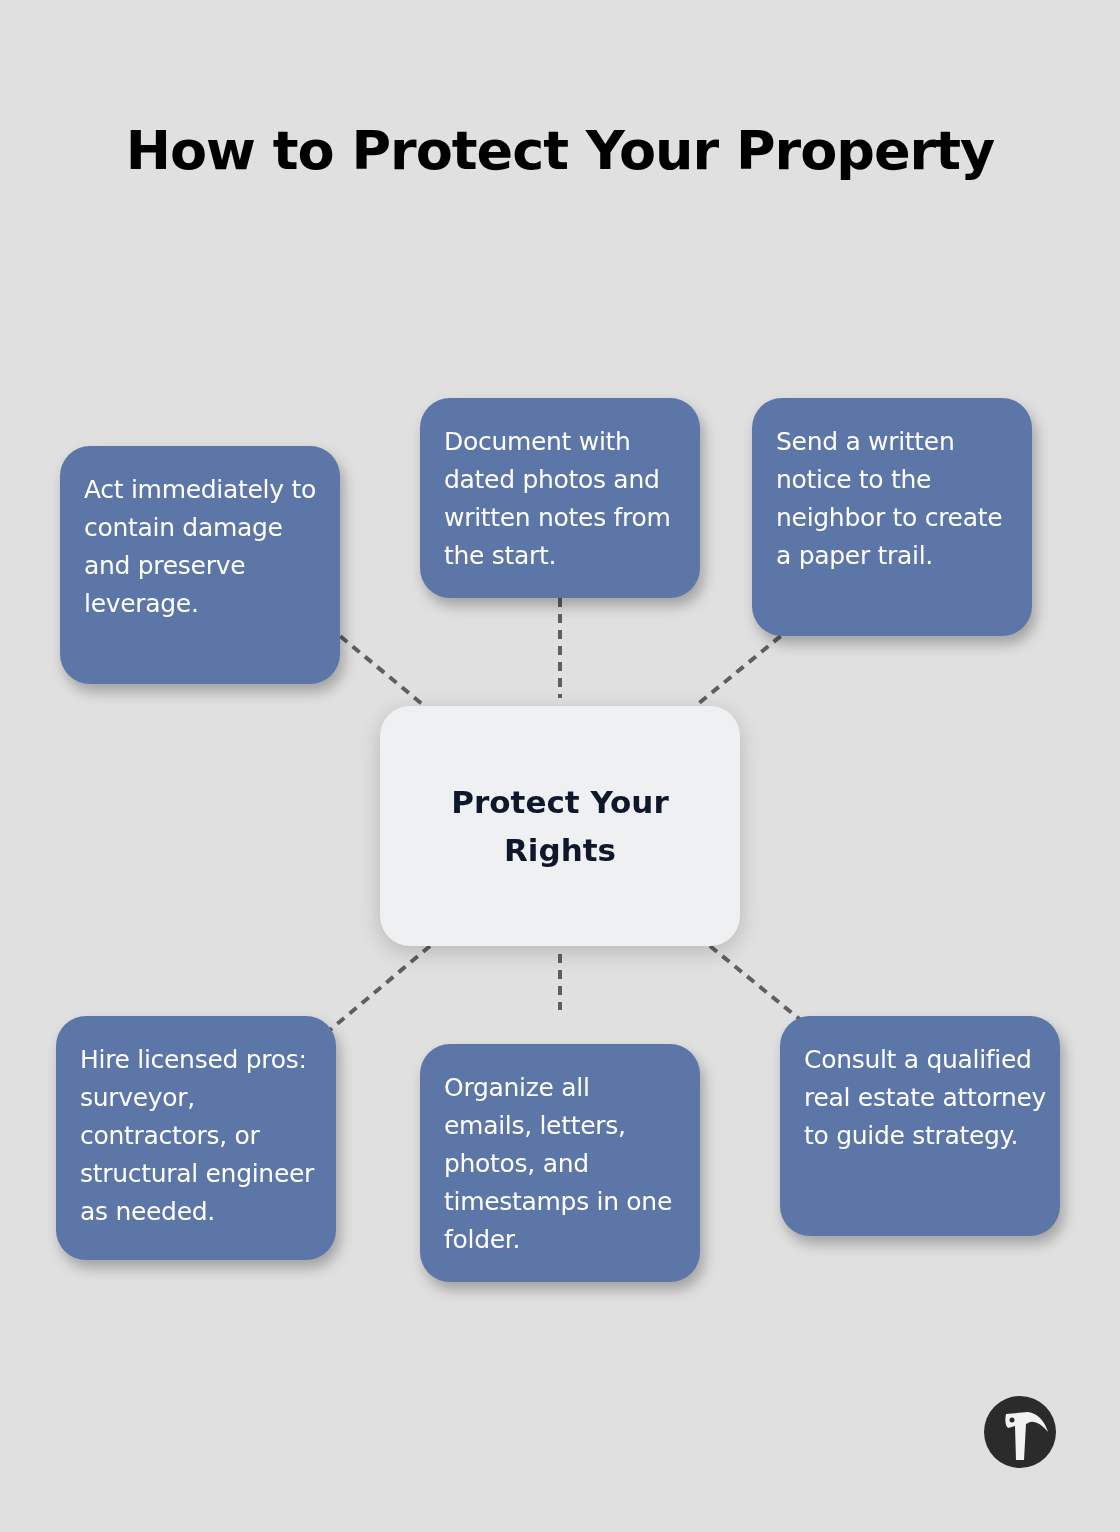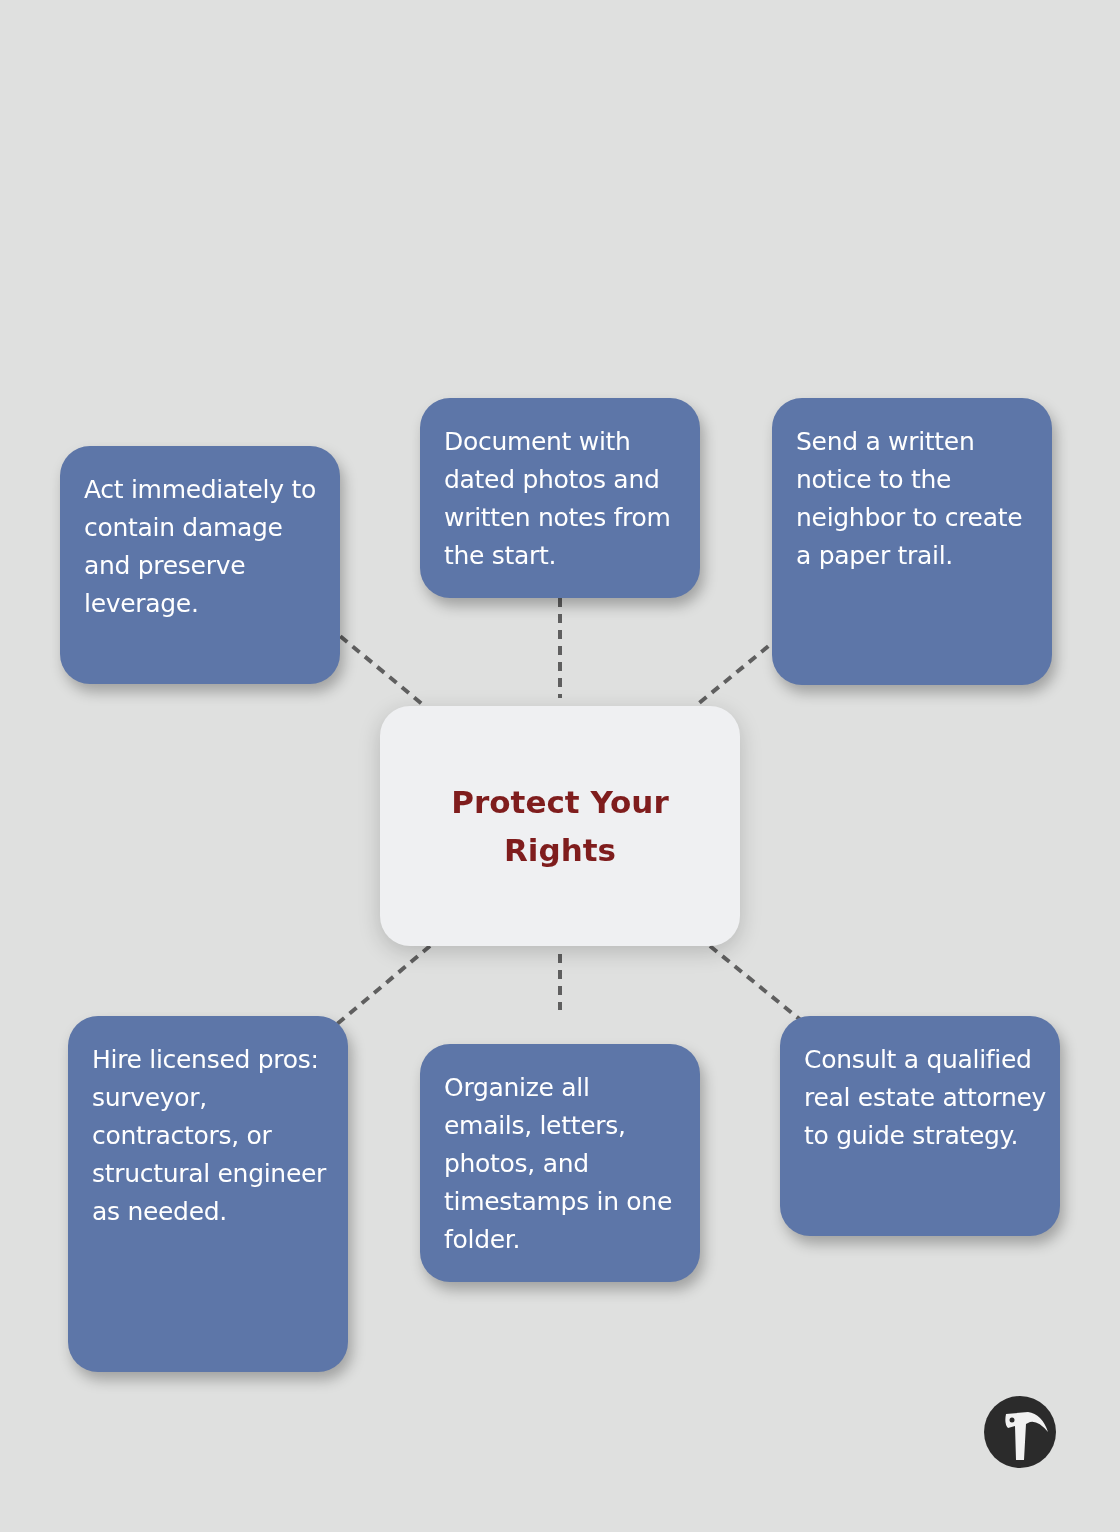--- a/index.html
+++ b/index.html
@@ -43,36 +43,37 @@
       left: 380px; top: 706px; width: 360px; height: 240px;
       background: #eff0f2;
       border-radius: 30px;
       box-shadow: 0 6px 22px rgba(0,0,0,0.18);
       display: flex; align-items: center; justify-content: center;
       text-align: center;
       font-family: "DejaVu Sans", sans-serif;
       font-weight: bold;
       font-size: 31px;
       line-height: 48px;
-      color: #7f1d1d;
+      color: #0f172a;
       padding: 0 60px;
       box-sizing: border-box;
     }
     .logo {
       position: absolute;
       left: 984px; top: 1396px; width: 72px; height: 72px;
       border-radius: 50%;
       background: #2b2b2b;
       overflow: hidden;
     }
   </style>
 </head>
 <body>
 
 <div class="title">
+  <div>How to Protect Your Property</div>
 </div>
 
 <svg class="connectors" viewBox="0 0 1120 1532">
   <g stroke="#5f5f5f" stroke-width="4" stroke-dasharray="9 7" fill="none">
     <line x1="328" y1="626" x2="422" y2="704"></line>
     <line x1="560" y1="598" x2="560" y2="698"></line>
     <line x1="793" y1="626" x2="698" y2="704"></line>
     <line x1="430" y1="946" x2="330" y2="1030"></line>
     <line x1="560" y1="954" x2="560" y2="1010"></line>
     <line x1="710" y1="946" x2="803" y2="1022"></line>
@@ -80,29 +81,29 @@
 </svg>
 
 <div class="card" style="left:60px; top:398px; width:280px; height:238px;margin-top:48px;">
   <span>Act immediately to contain damage and preserve leverage.</span>
 </div>
 
 <div class="card" style="left:420px; top:398px; width:280px; height:200px;">
   <span>Document with dated photos and written notes from the start.</span>
 </div>
 
-<div class="card" style="left:772px; top:398px; width:280px; height:287px;">
+<div class="card" style="left:752px; top:398px; width:280px; height:238px;">
   <span>Send a written notice to the neighbor to create a paper trail.</span>
 </div>
 
 <div class="center">
   <span>Protect Your Rights</span>
 </div>
 
-<div class="card" style="left:68px; top:1016px; width:280px; height:356px;">
+<div class="card" style="left:56px; top:1016px; width:280px; height:244px;">
   <span>Hire licensed pros: surveyor, contractors, or structural engineer as needed.</span>
 </div>
 
 <div class="card" style="left:420px; top:1016px; width:280px; height:238px;margin-top:28px;">
   <span>Organize all emails, letters, photos, and timestamps in one folder.</span>
 </div>
 
 <div class="card" style="left:780px; top:1016px; width:280px; height:220px; padding-right:10px;">
   <span>Consult a qualified real estate attorney to guide strategy.</span>
 </div>

